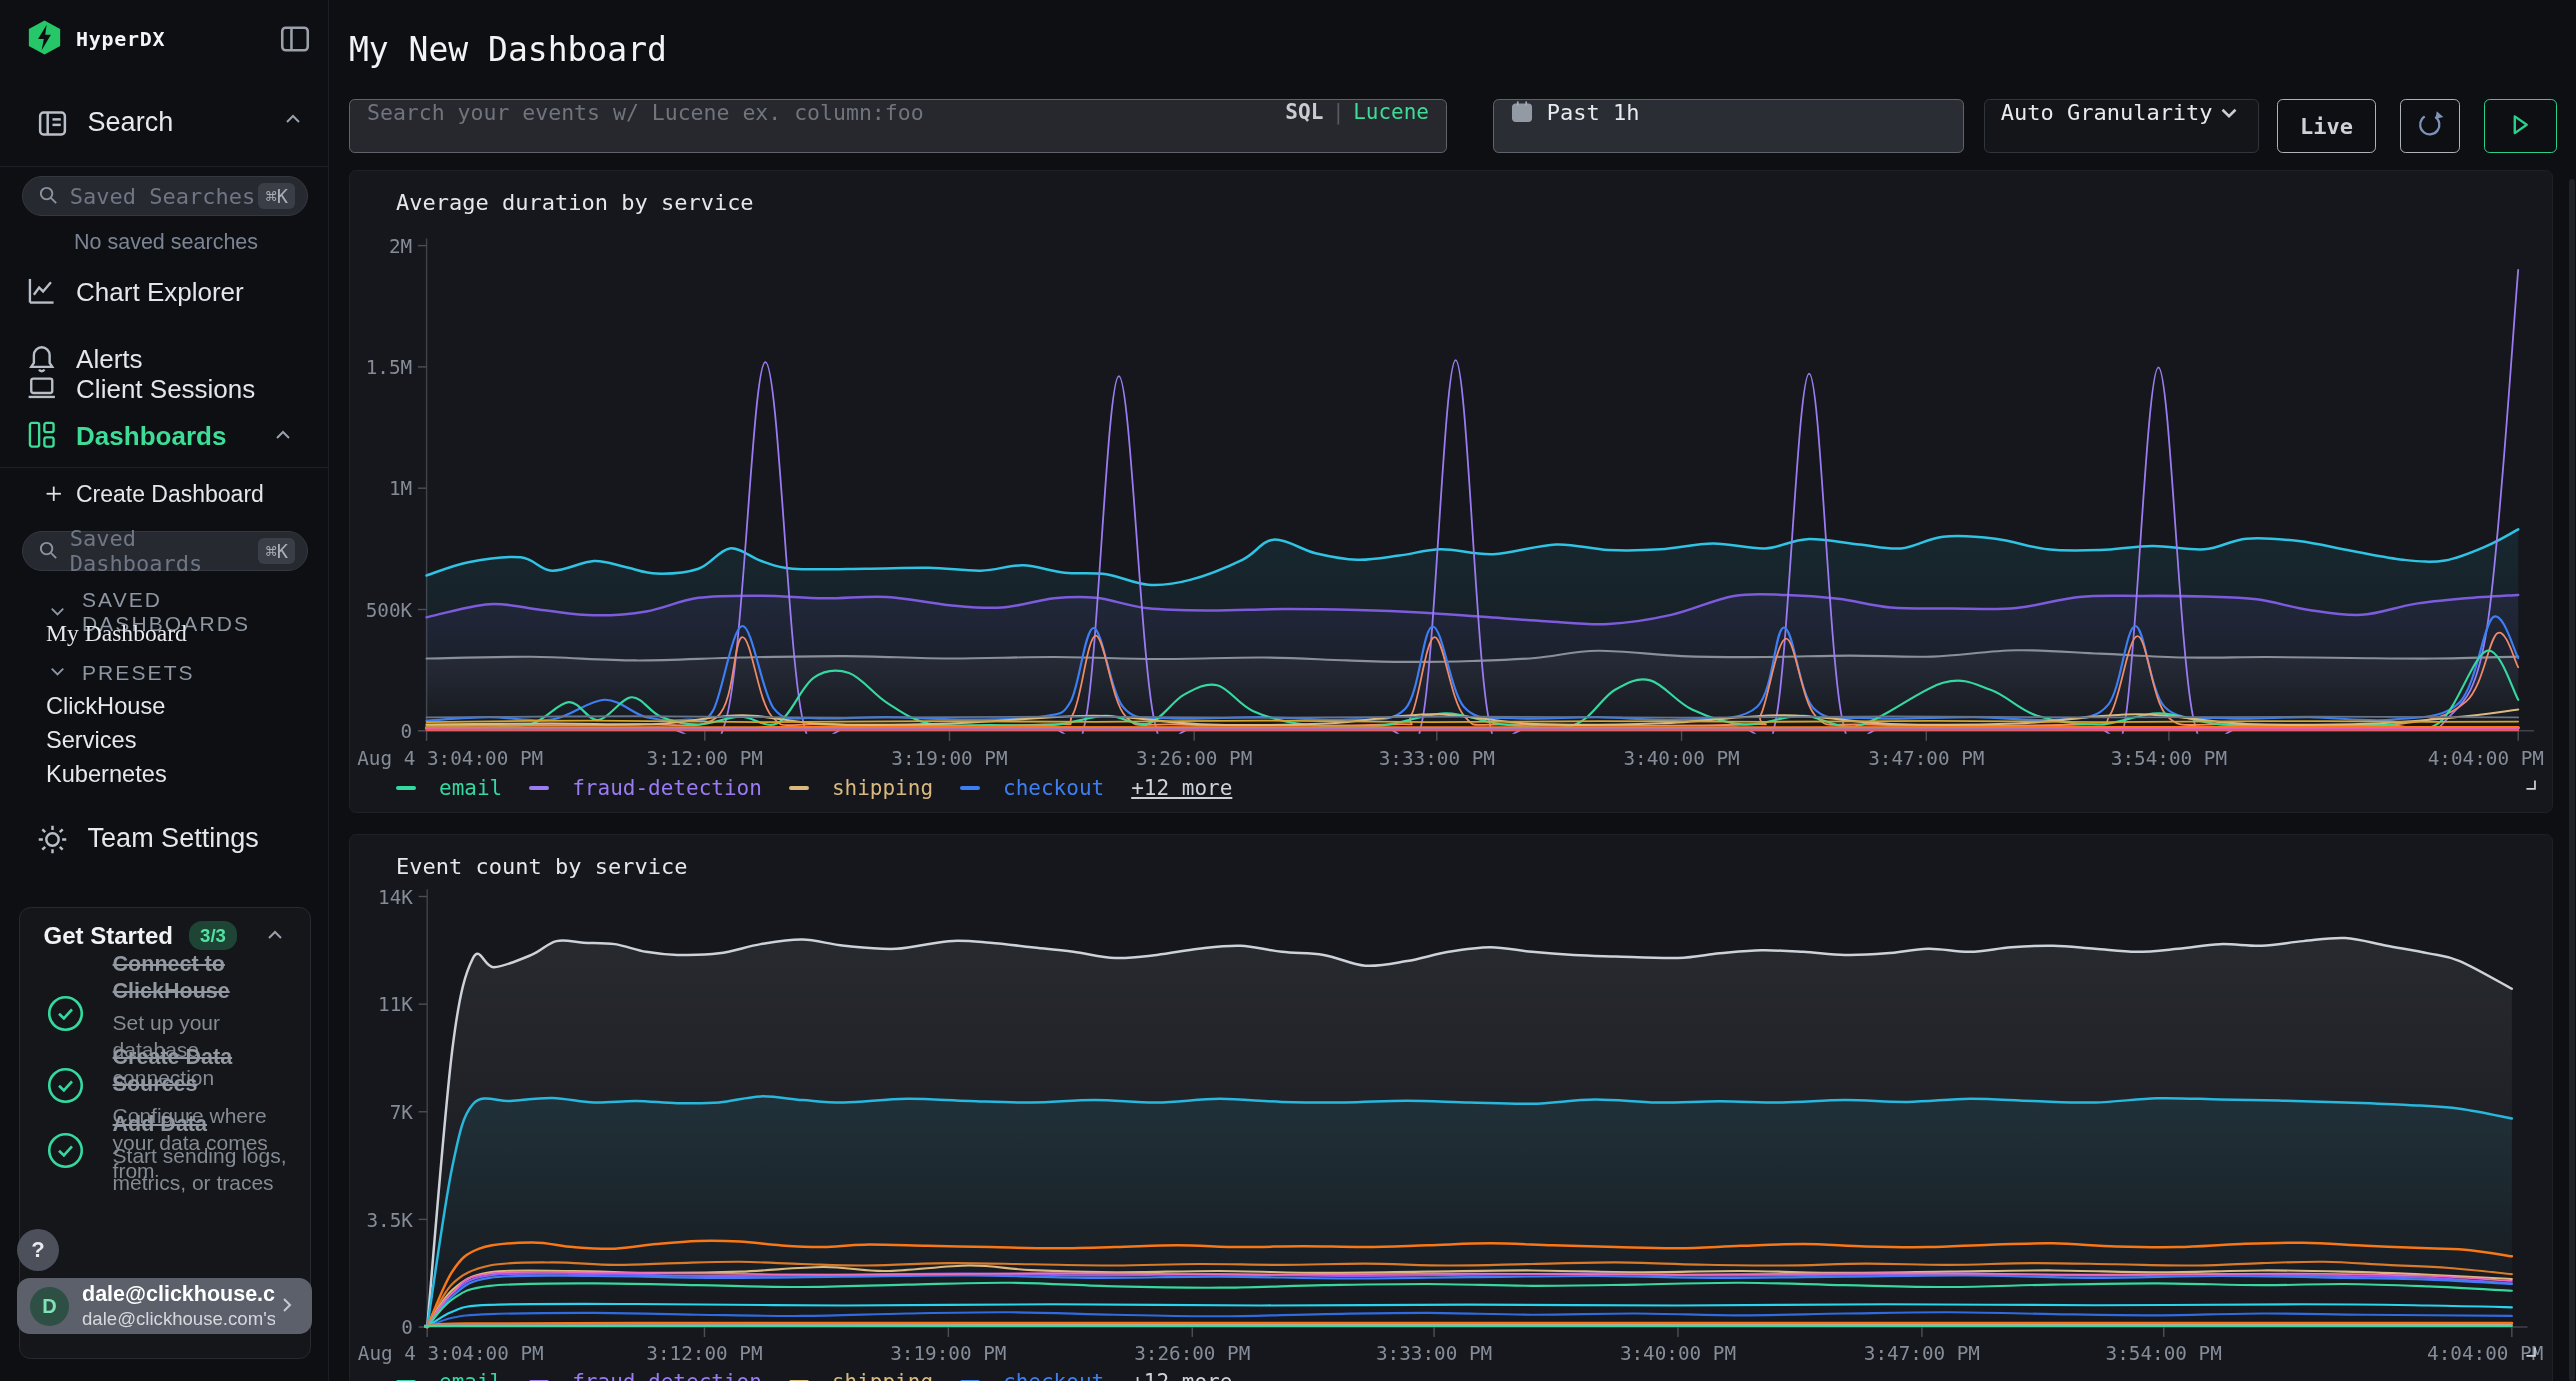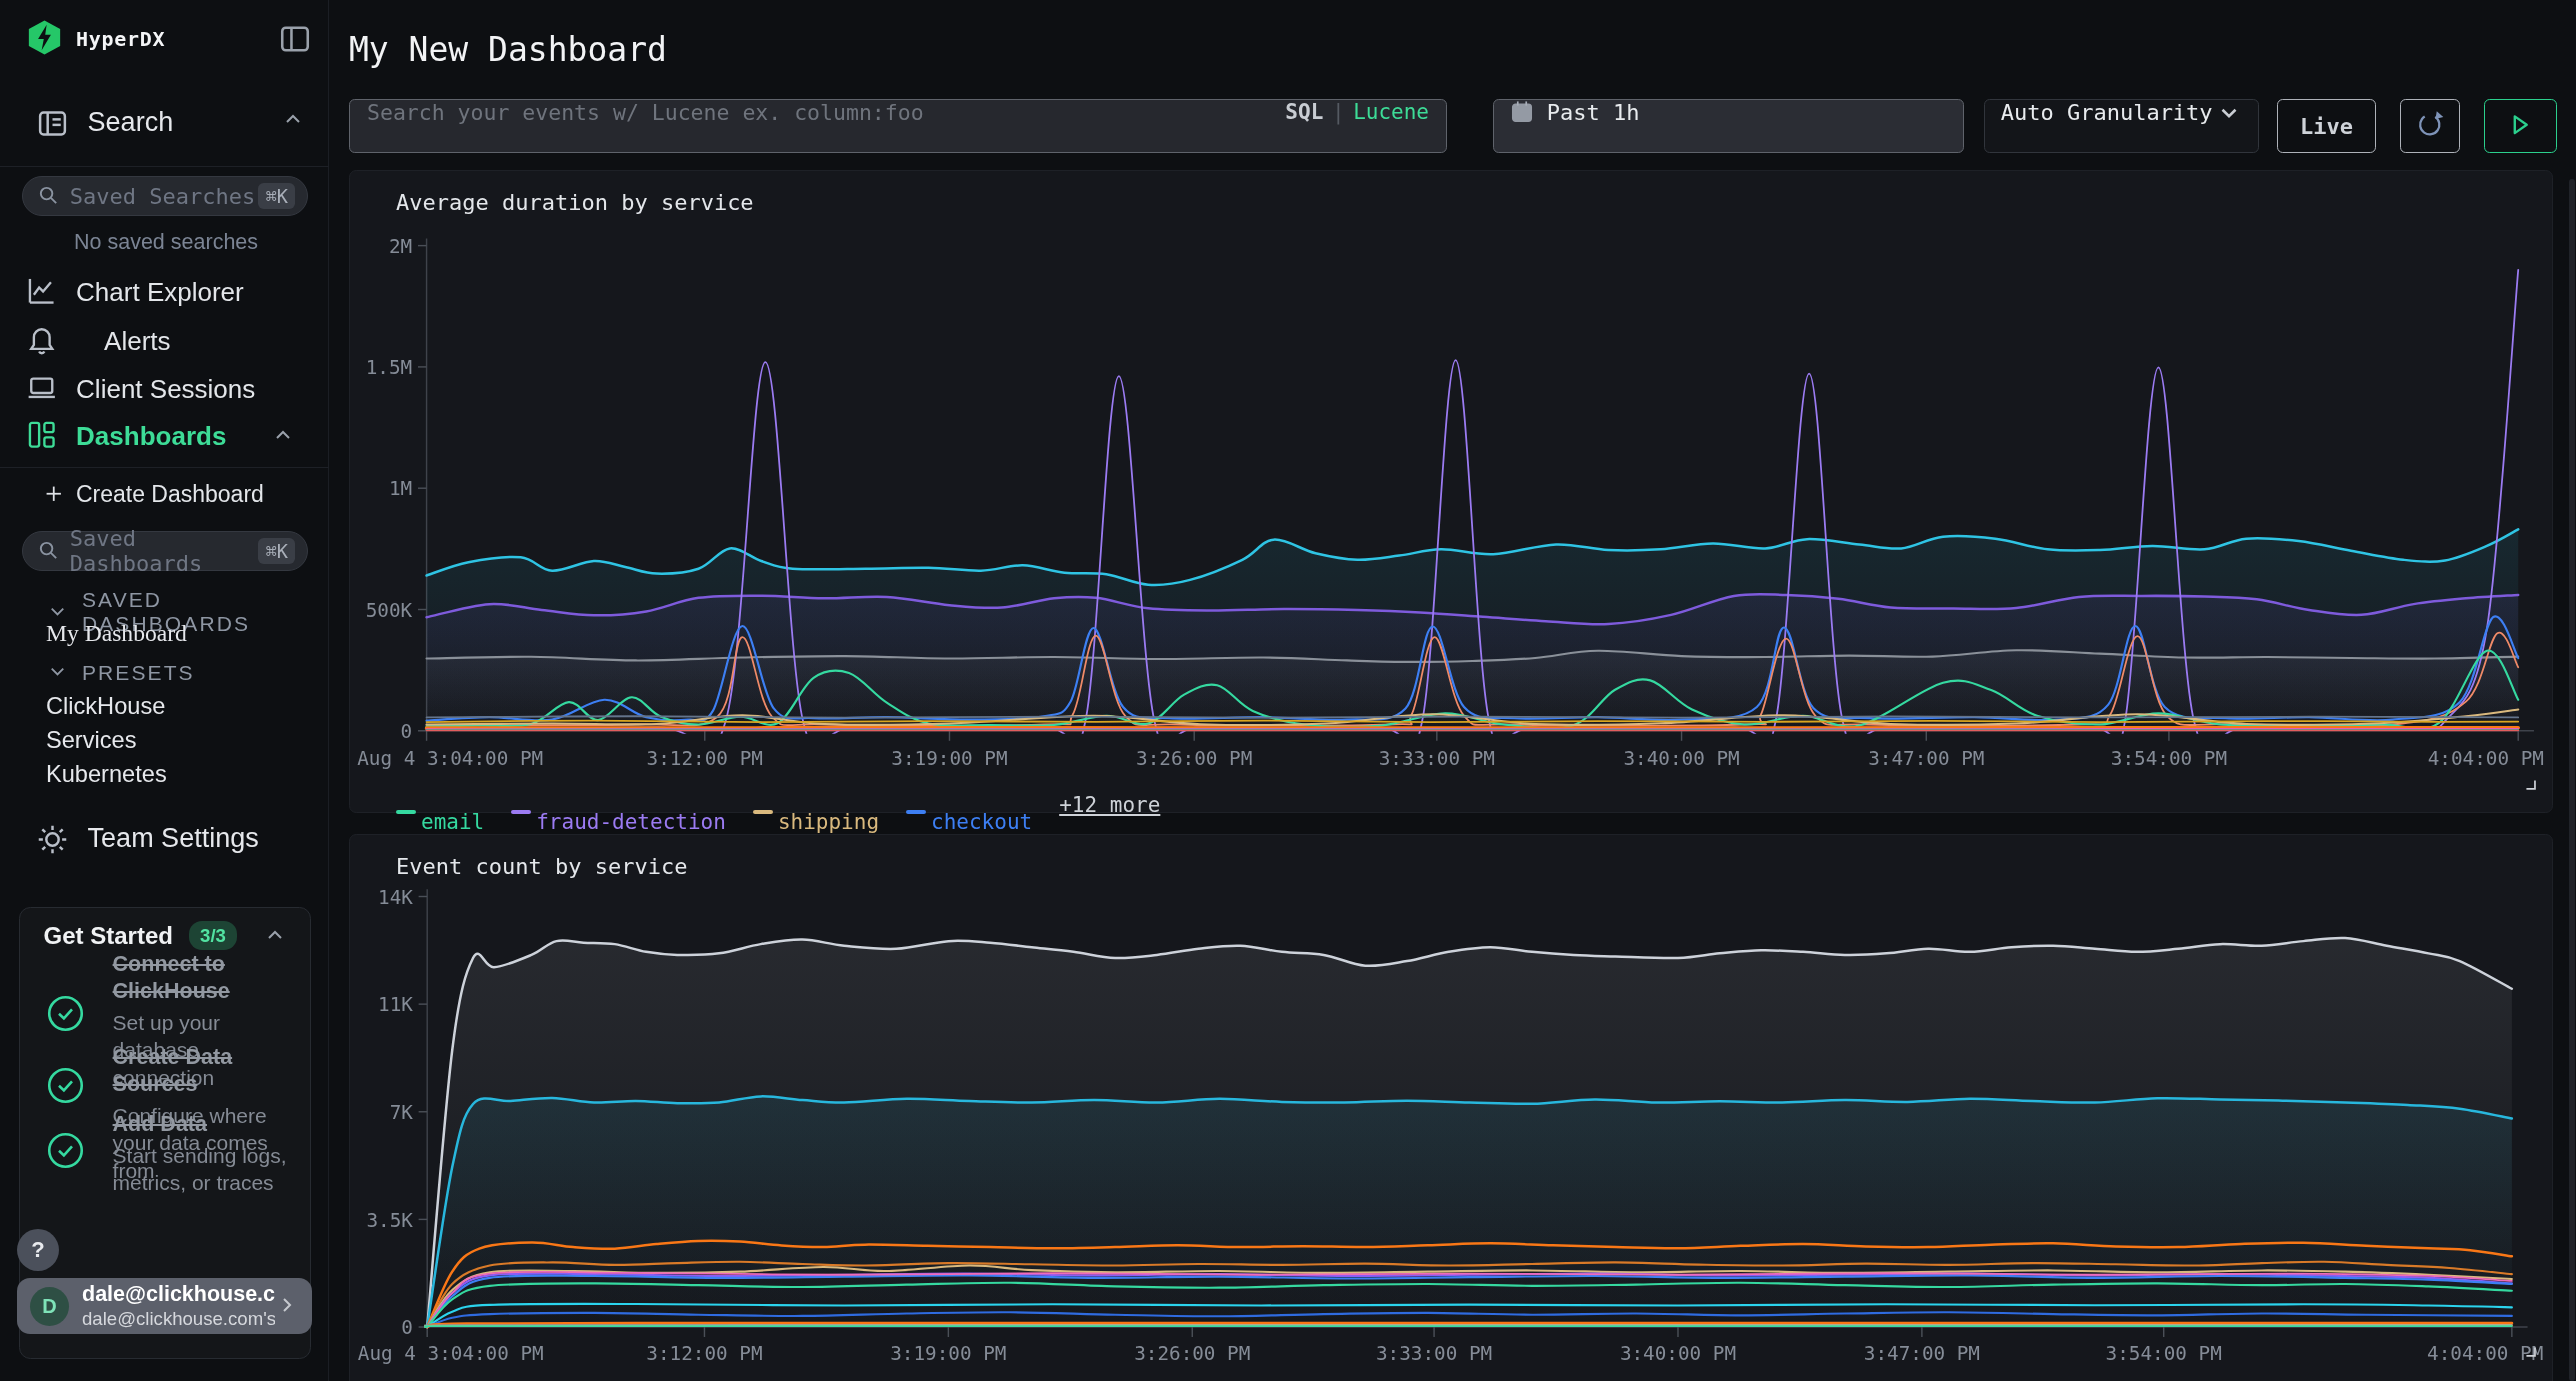--- a/index.html
+++ b/index.html
@@ -85,21 +85,21 @@
   .panel { position:absolute; left:349px; width:2204px; background:#15171c; border:0.7px solid #1e2127; border-radius:7.2px; }
   #panel-0 { top:170px; height:643px; }
   #panel-1 { top:834px; height:595px; }
   .chart-title { position:absolute; left:46px; top:18.6px; font-size:22px; color:#e4e7eb;
     font-family:"DejaVu Sans Mono", monospace; }
   .chart-svg { position:absolute; left:0; top:0; }
   .legend { position:absolute; left:46px; display:flex; align-items:center; gap:27px;
     font-family:"DejaVu Sans Mono", monospace; font-size:21px; }
   #legend-0 { top:605px; }
   #legend-1 { top:535px; }
-  .lg-item { display:flex; align-items:flex-start; gap:5px; cursor:pointer;margin-top:34px; }
+  .lg-item { display:flex; align-items:center; gap:23px; cursor:pointer; }
   .lg-dash { width:20px; height:3.6px; border-radius:2.1px; display:inline-block; }
   .lg-more { color:#ced2d8; text-decoration:underline; cursor:pointer; }
   .resize-handle { position:absolute; right:15.7px; bottom:20px; color:#cfd3d9; cursor:nwse-resize; }
   #panel-1 .resize-handle { bottom:69px; }
   .scroll-strip { position:absolute; left:2569px; top:179px; width:5.7px; height:1202px; background:#202329; border-radius:2.9px; }
   svg text.tick { font-family:"DejaVu Sans Mono", monospace; font-size:27px; fill:#858c97; }
 </style>
 </head>
 <body>
 
@@ -153,21 +153,21 @@
   <div class="nav-item" style="top:272px;">
     <span>
       <svg width="31.5" height="31.5" viewBox="0 0 24 24" fill="none" stroke="currentColor" stroke-width="1.8">
           <path d="M3 3v18"></path>
           <path d="M3 21h18"></path>
           <polyline points="6,15 10,9.5 13,12.5 19,5.5"></polyline>
         </svg>
     </span>
     <span class="lbl">Chart Explorer</span>
   </div>
-  <div class="nav-item" style="top:321px;gap:28px;">
+  <div class="nav-item" style="top:339px;">
     <span>
       <svg width="31.5" height="31.5" viewBox="0 0 24 24" fill="none" stroke="currentColor" stroke-width="1.8">
           <path d="M6 16v-6a6 6 0 1 1 12 0v6l2 3H4l2-3z"></path>
           <path d="M10 21a2.2 2.2 0 0 0 4 0"></path>
         </svg>
     </span>
     <span class="lbl">Alerts</span>
   </div>
   <div class="nav-item" style="top:369px;">
     <span>

